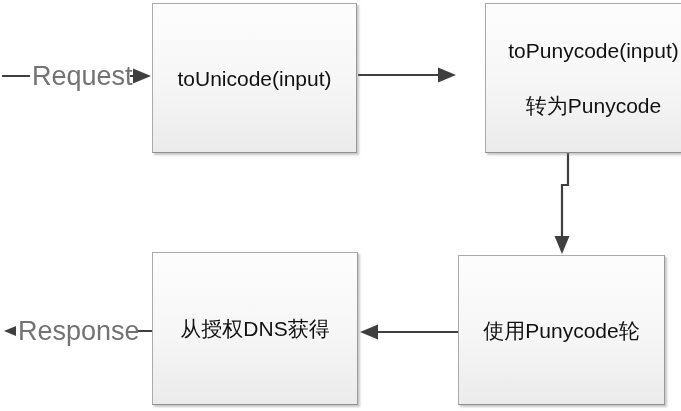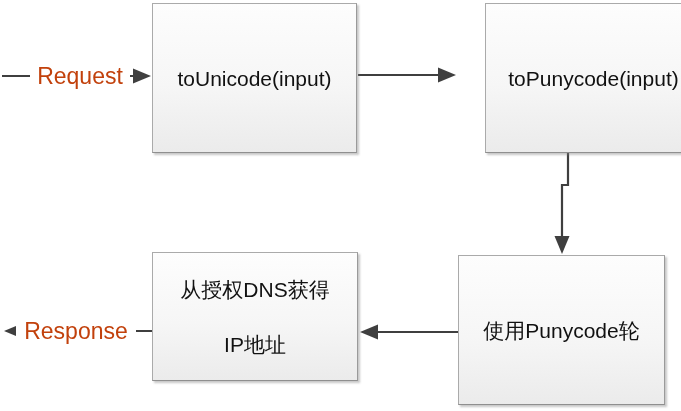--- a/index.html
+++ b/index.html
@@ -44,28 +44,28 @@
     align-items: center;
     justify-content: center;
     text-align: center;
     color: #111111;
     font-size: 21px;
     line-height: 31px;
     gap: 24px;
   }
   .node-tounicode   { left: 152px; top: 3px;   width: 205px; height: 150px; }
   .node-topunycode  { left: 457px; top: 3px;   width: 217px; height: 150px; margin-left: 28px; }
-  .node-dns-answer  { left: 152px; top: 252px; width: 206px; height: 129px; }
+  .node-dns-answer  { left: 152px; top: 252px; width: 206px; height: 153px; }
   .node-dns-query   { left: 458px; top: 255px; width: 207px; height: 150px; }
   .node-line { display: block; white-space: nowrap; }
   .edge-label {
     position: absolute;
     background: #ffffff;
-    color: #c2410c;
-    font-size: 23px;
+    color: #737373;
+    font-size: 27px;
     line-height: 28px;
     text-align: center;
     padding: 0 2px;
   }
   .label-request  { left: 30px; top: 62px;  width: 96px;  }
   .label-response { left: 16px; top: 317px; width: 116px; text-align: center; }
 </style>
 </head>
 <body>
 
@@ -98,27 +98,27 @@
       <polygon class="edge-head" points="4,331 22,323.5 22,338.5"></polygon>
     </g>
   </svg>
 
   <div class="node node-tounicode">
     <span class="node-line">toUnicode(input)</span>
   </div>
 
   <div class="node node-topunycode">
     <span class="node-line">toPunycode(input)</span>
+    <span class="node-line">转为Punycode</span>
   </div>
 
   <div class="node node-dns-query">
     <span class="node-line">使用Punycode轮</span>
   </div>
 
   <div class="node node-dns-answer">
     <span class="node-line">从授权DNS获得</span>
-    <span class="node-line">IP地址</span>
   </div>
 
   <div class="edge-label label-request">Request</div>
   <div class="edge-label label-response">Response</div>
 
 </div>
 
 </body></html>

